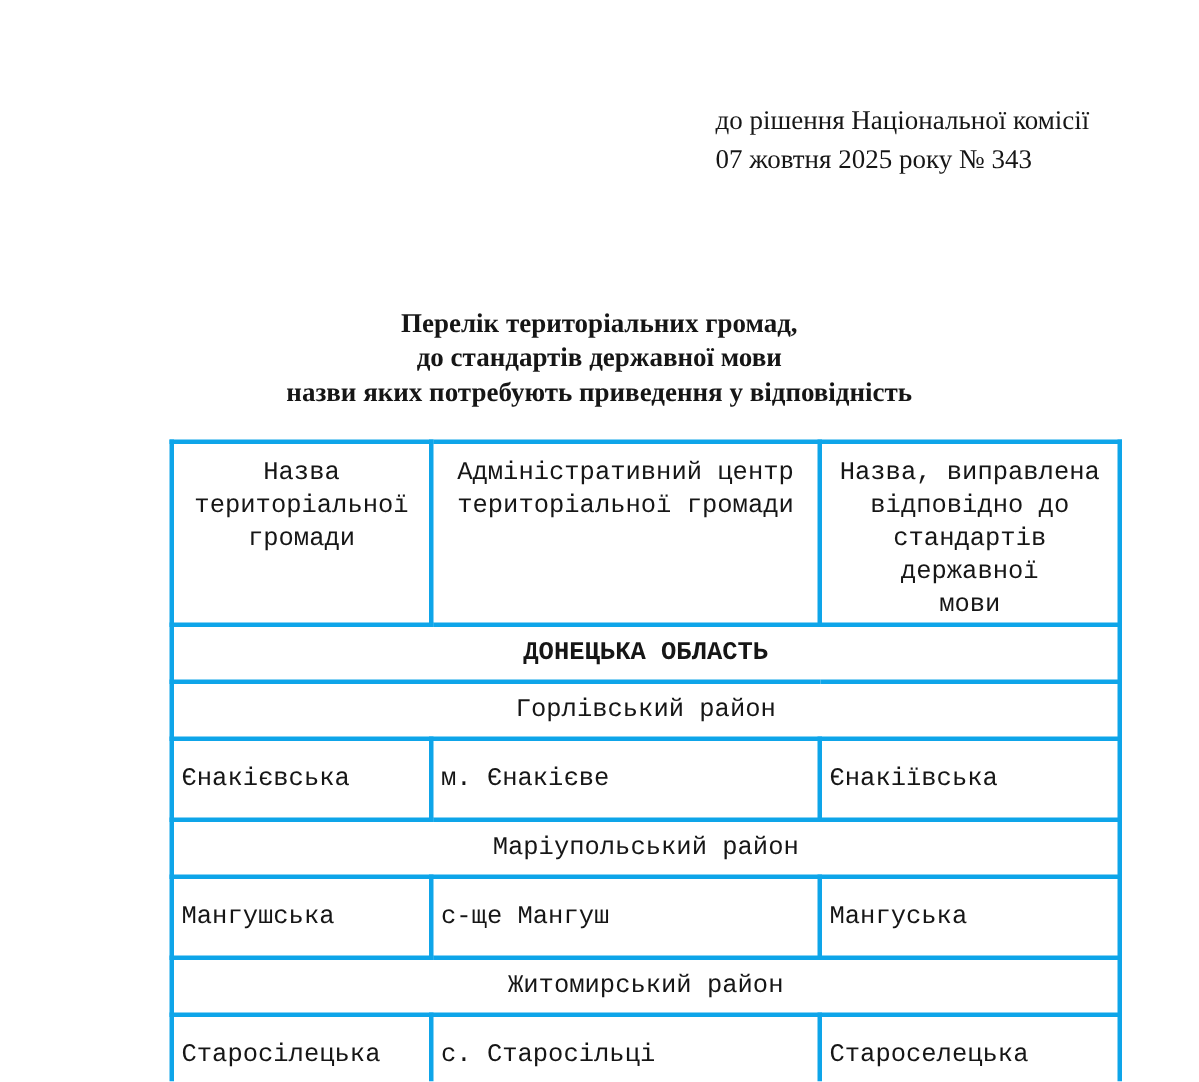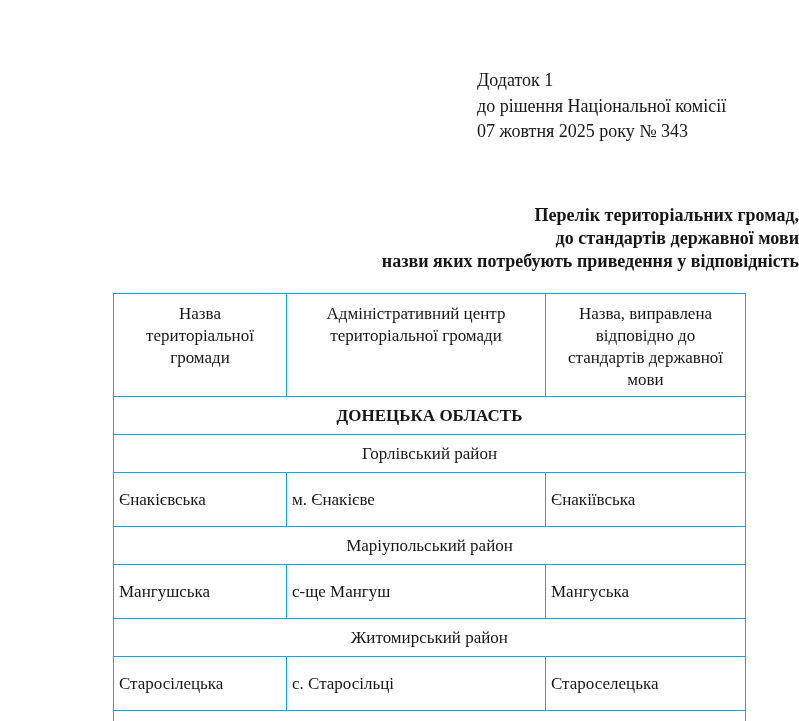--- a/index.html
+++ b/index.html
@@ -25,39 +25,40 @@
     top: 68px;
     font-size: 18px;
     line-height: 25.6px;
     white-space: nowrap;
   }
   .doc-title {
     position: absolute;
     left: 0;
     top: 204px;
     width: 799px;
-    text-align: right;
+    text-align: center;
     font-weight: bold;
     font-size: 18px;
     line-height: 23px;
   }
   table.communities {
     position: absolute;
     left: 113px;
     top: 293px;
     width: 632px;
     border-collapse: collapse;
     table-layout: fixed;
     font-size: 17px;
   }
   table.communities th,
   table.communities td {
-    border: 1px solid #0ea5e9;
+    border: 3px solid #0ea5e9;
     box-sizing: border-box;
     padding: 0;
+    font-family: Liberation Mono, monospace;
   }
   table.communities th {
     height: 103px;
     vertical-align: top;
     padding-top: 9px;
     font-weight: normal;
     text-align: center;
     line-height: 22px;
     white-space: pre-line;
   }
@@ -81,21 +82,20 @@
   tr.row-partial td {
     height: 42px;
   }
 </style>
 </head>
 <body>
 
 <div class="page" style="background: rgb(255, 255, 255); color: rgb(22, 22, 22);">
 
   <div class="annex">
-    <div>Додаток 1</div>
     <div>до рішення Національної комісії</div>
     <div>07 жовтня 2025 року № 343</div>
   </div>
 
   <div class="doc-title">
     <div>Перелік територіальних громад,</div>
     <div>до стандартів державної мови</div>
     <div>назви яких потребують приведення у відповідність</div>
   </div>
 

